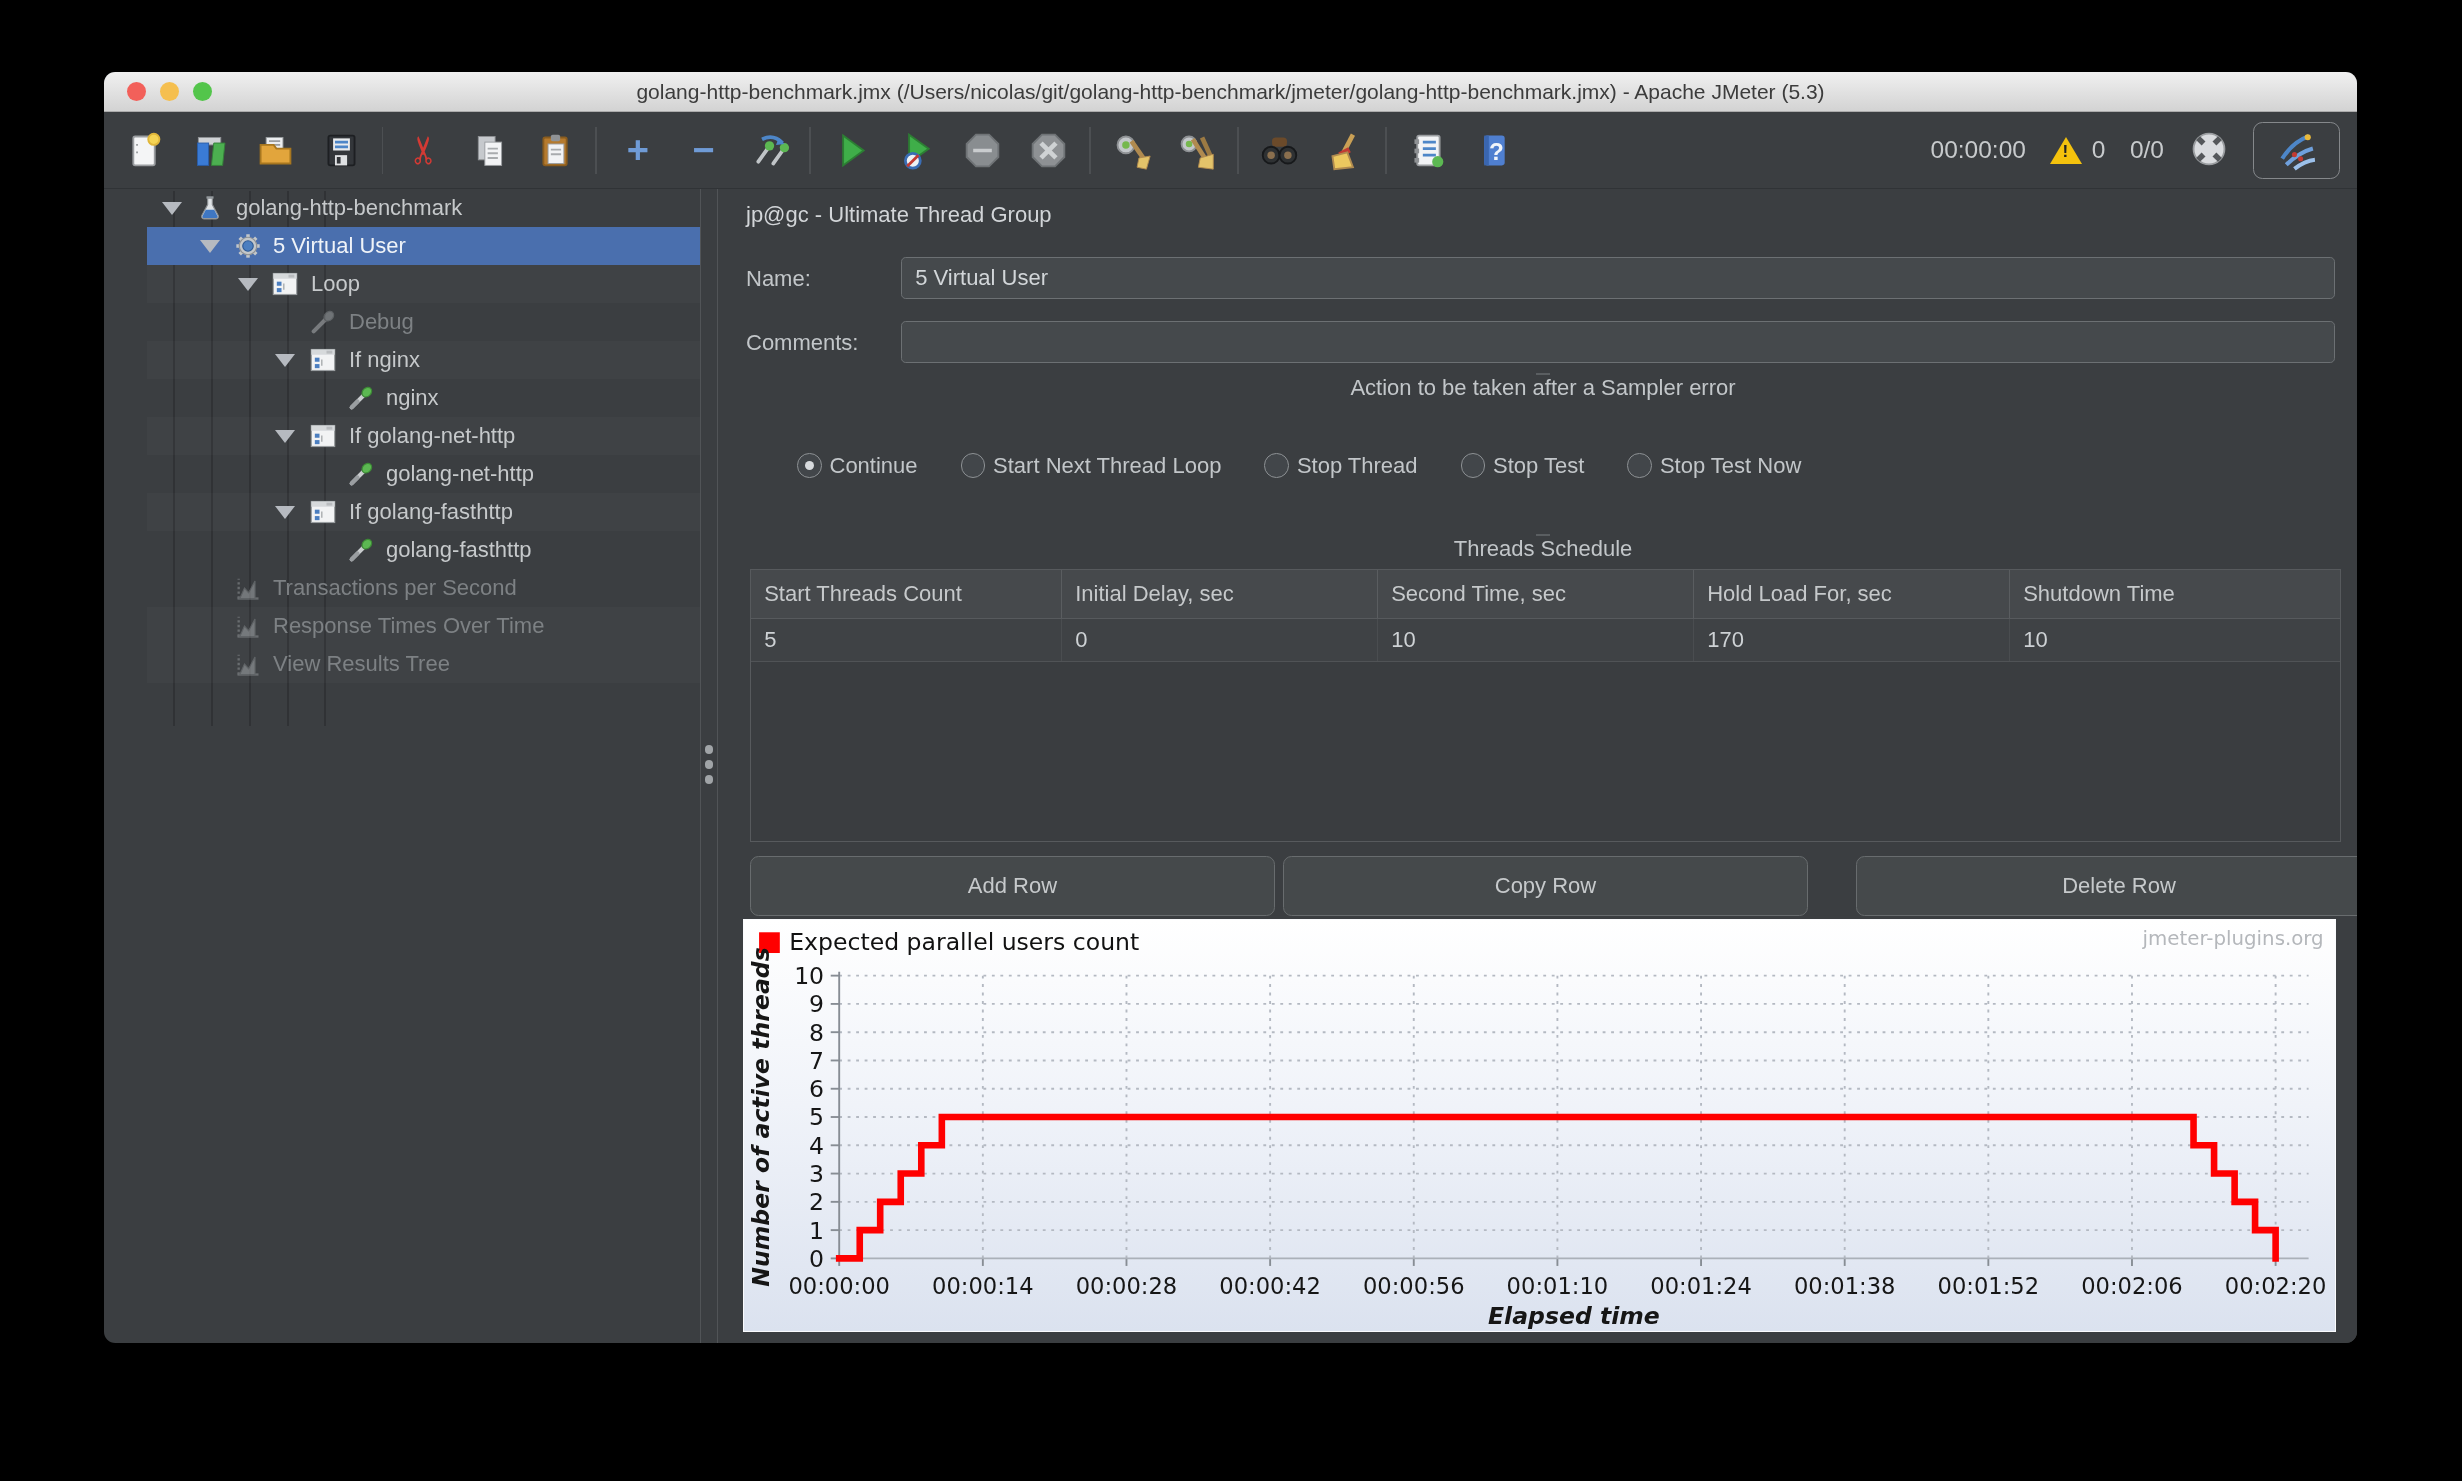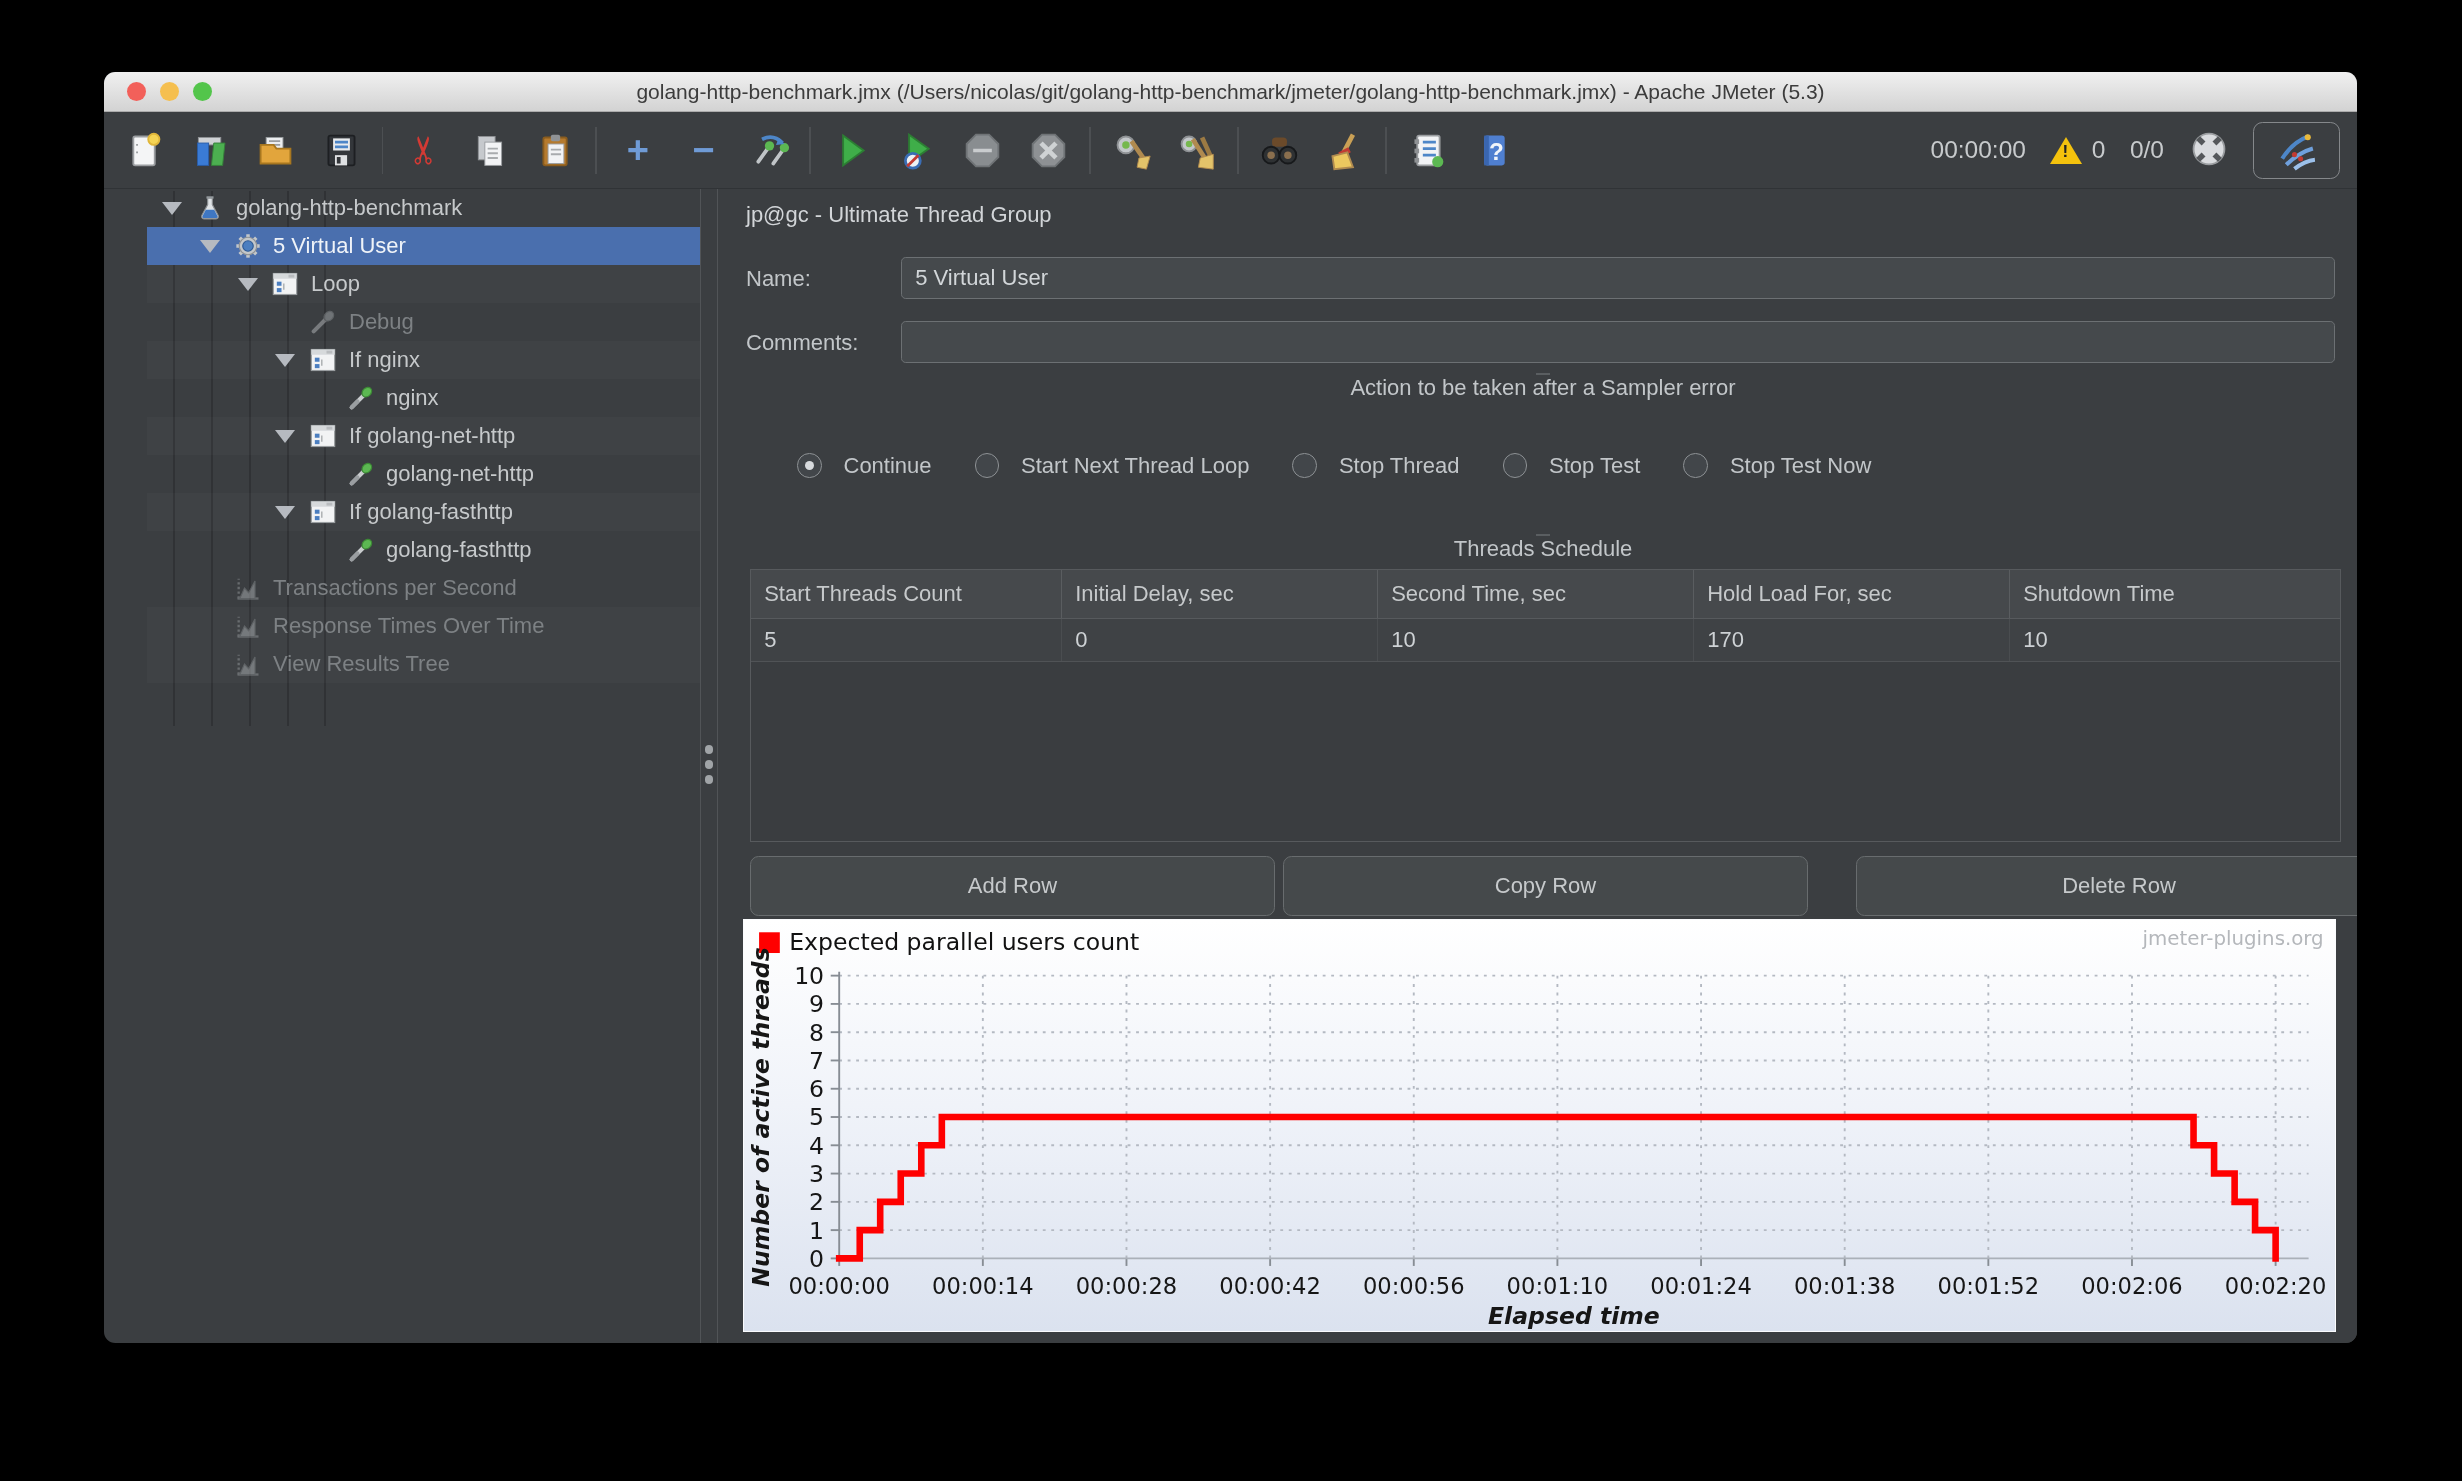--- a/index.html
+++ b/index.html
@@ -64,21 +64,21 @@
               border:1.9px solid #6c7073; border-radius:4.7px; color:#d2d6d9; font-size:22px;
               padding:0 13.2px; font-family:"Liberation Sans",sans-serif; outline:none; }
 
   .groupline { position:absolute; left:27px; width:1596px; height:41px; display:flex; align-items:center;flex-direction:column; }
   .groupline .seg { height:1.9px; background:#5a5e61; }
   .groupline .seg.l { width:14px; }
   .groupline .seg.r { flex:1; }
   .groupline .gtitle { font-size:22px; color:#c2c6c9; padding:0 11.3px; }
 
   #radio-row { position:absolute; left:79px; top:256px; height:41px; display:flex; align-items:center; gap:43px; }
-  .radio-item { display:flex; align-items:center; gap:22px; font-size:22px; color:#c2c6c9; }
+  .radio-item { display:flex; align-items:center; gap:8px; font-size:22px; color:#c2c6c9; }
   .radio-circ { width:24.5px; height:24.5px; border-radius:50%; border:1.9px solid #8d9194; background:#42464a;
                 display:flex; align-items:center; justify-content:center; }
   .radio-circ.sel i { width:9.4px; height:9.4px; border-radius:50%; background:#d7dadd; }
 
   #sched-table { position:absolute; left:32px; top:380px; width:1591px; height:273px;
                  border:1.9px solid #575a5d; background:#3a3d40; }
   #sched-table .hrow { display:flex; height:49px; background:#46494c; border-bottom:1.9px solid #575a5d; }
   #sched-table .hcell { display:flex; align-items:center; padding-left:13.2px; font-size:22px; color:#c6c9cb;
                         border-right:1.9px solid #5a5d60; }
   #sched-table .drow { display:flex; height:43px; background:#3f4245; border-bottom:1.9px solid #505356; }

